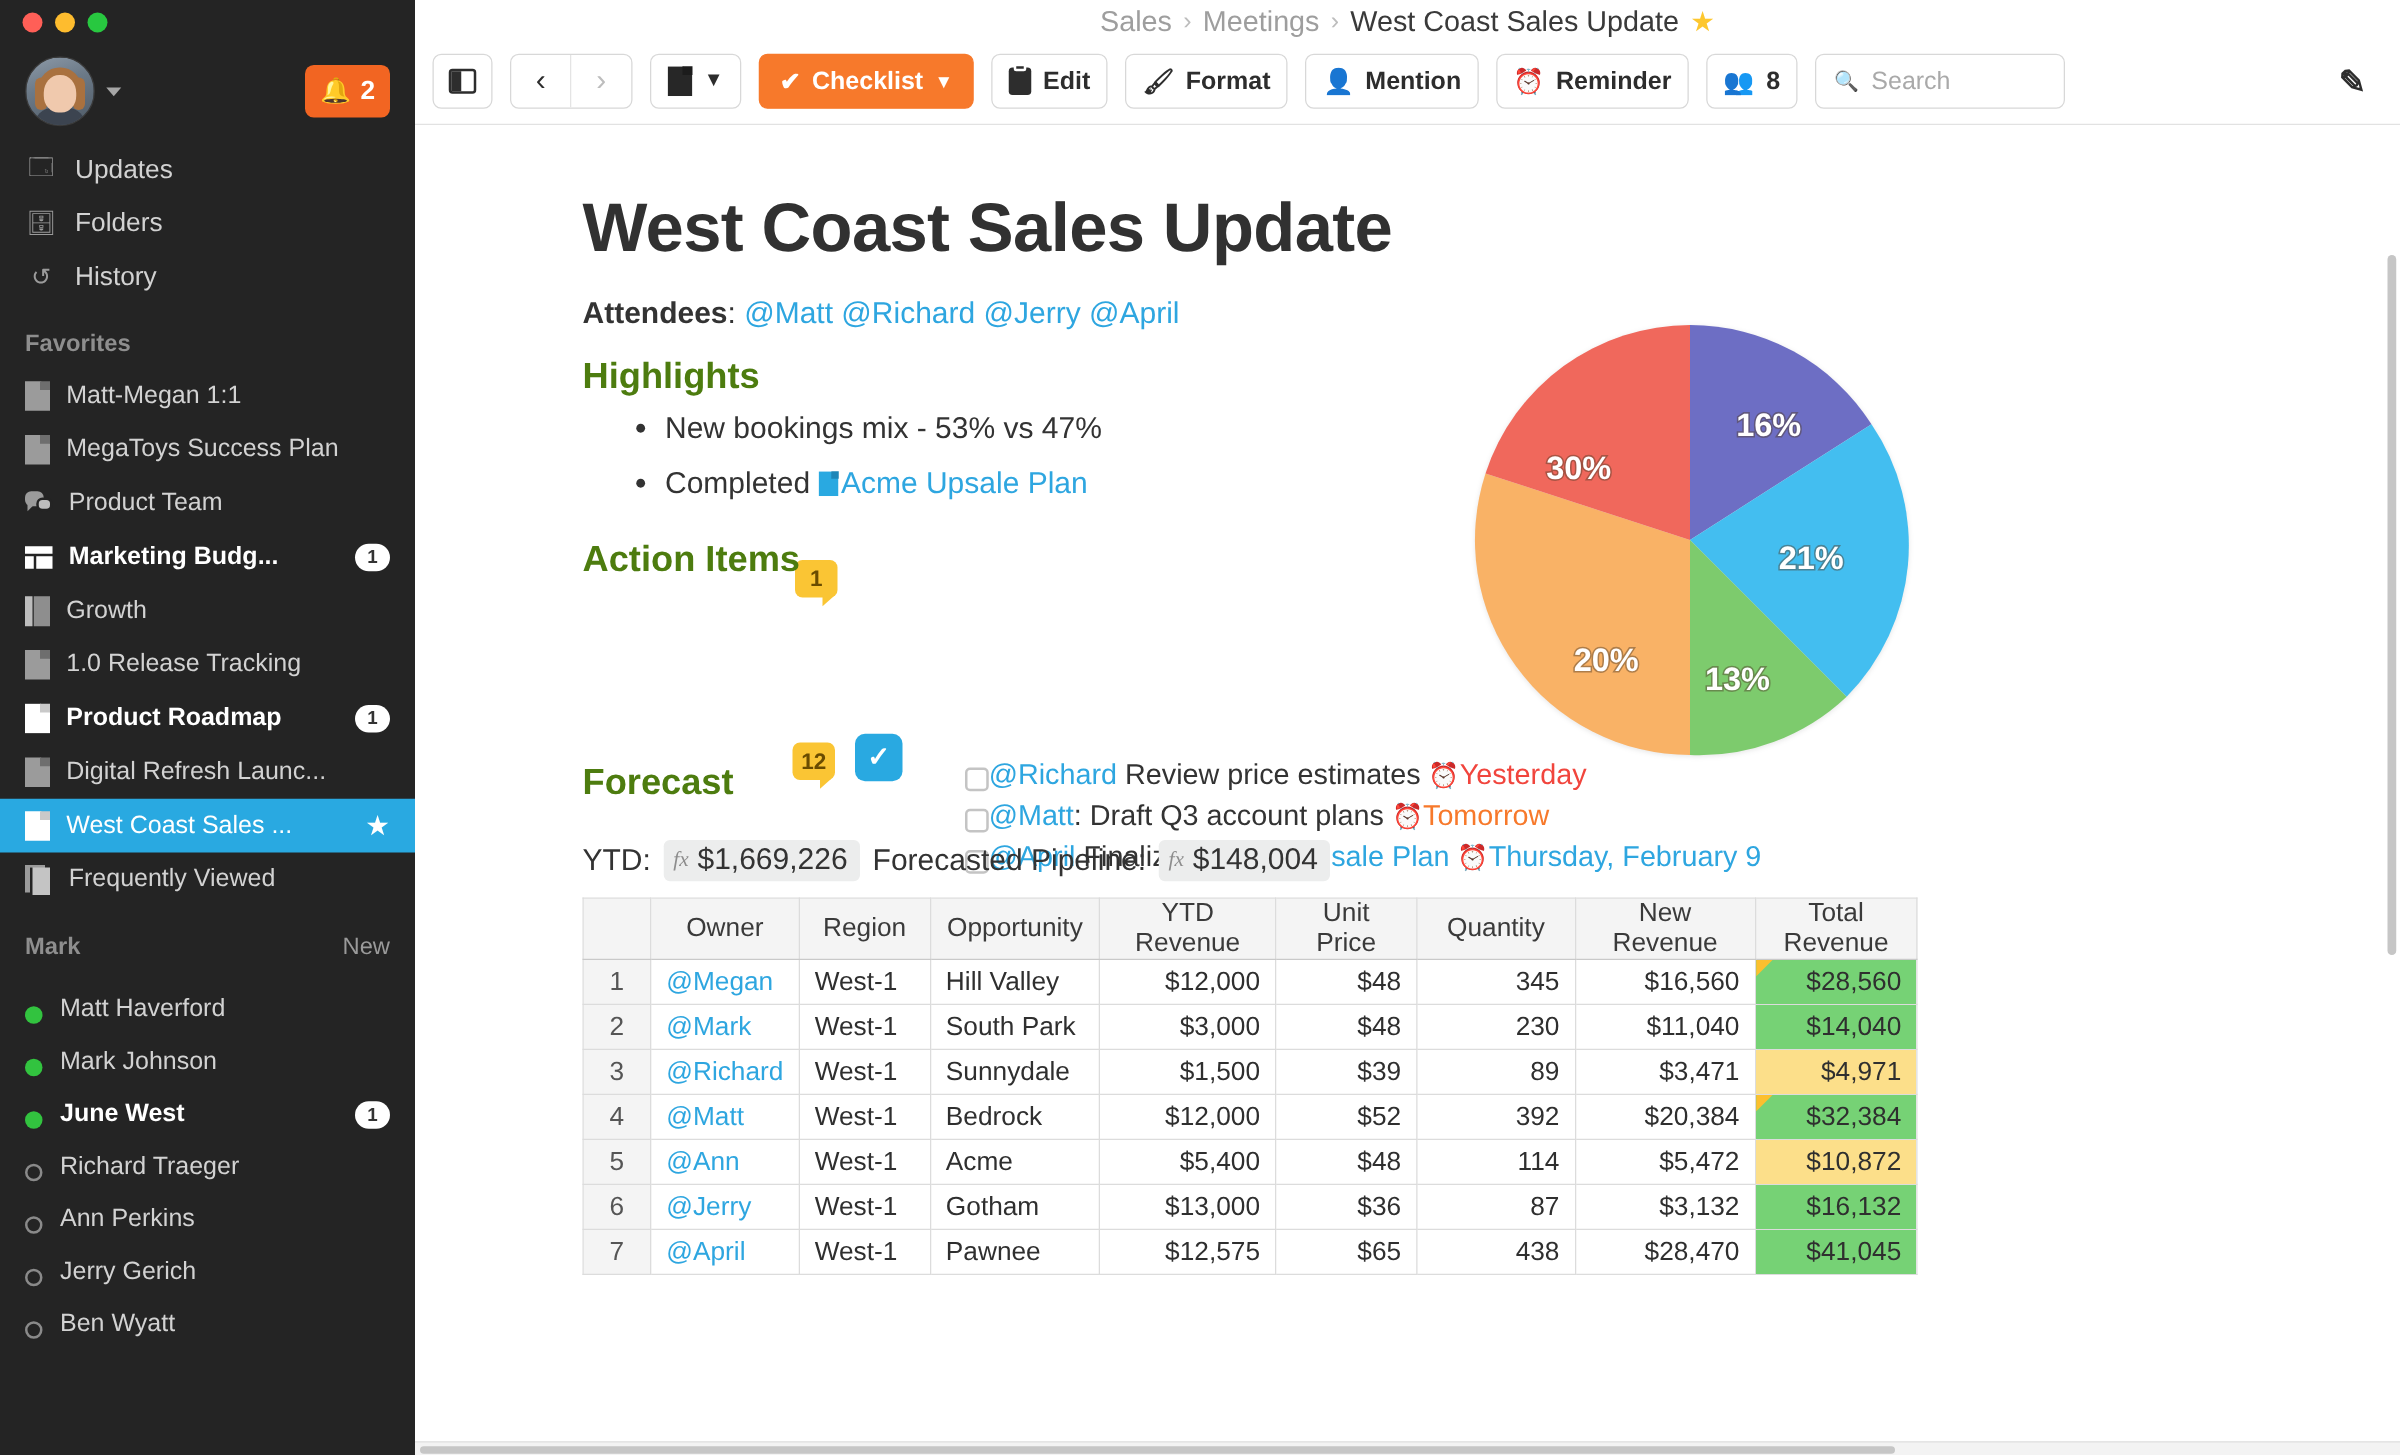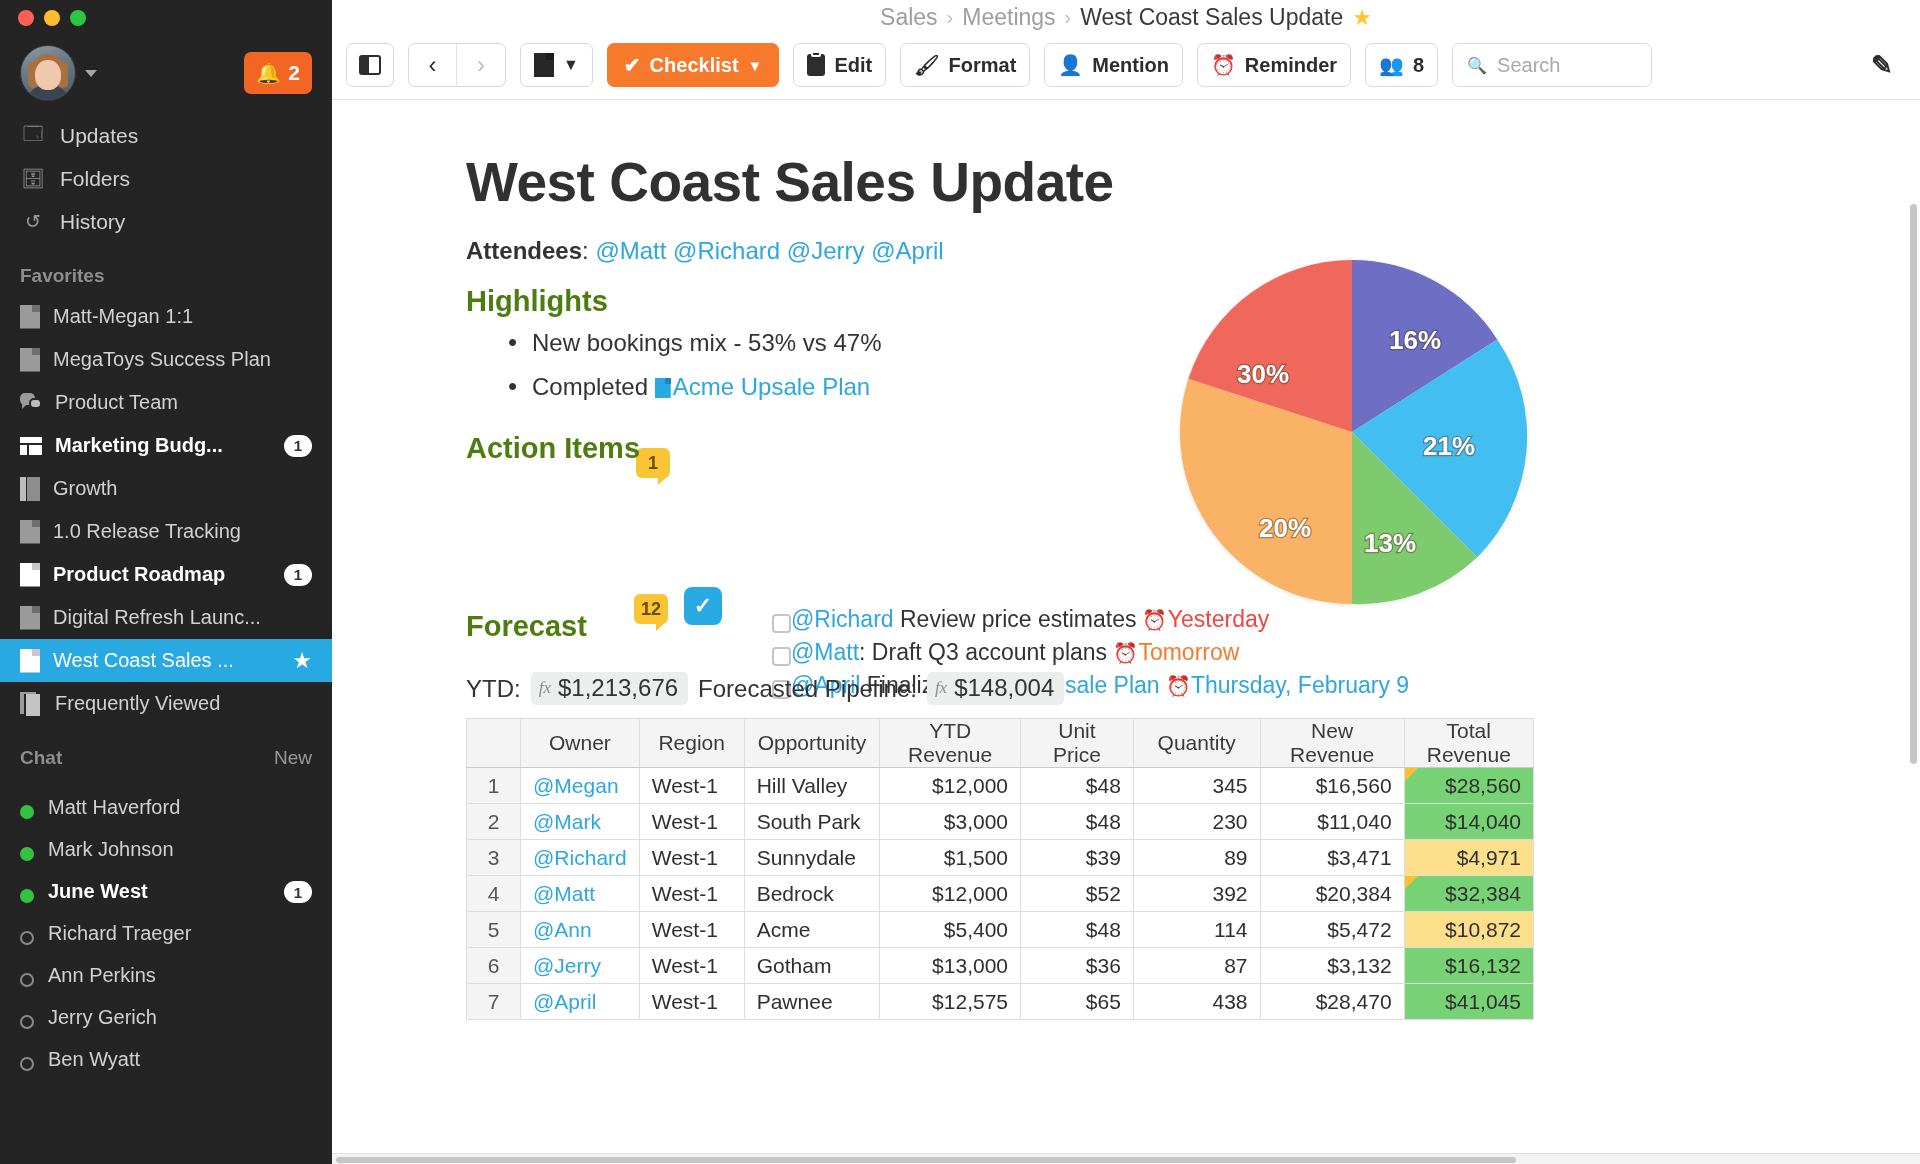--- a/index.html
+++ b/index.html
@@ -377,21 +377,21 @@
       <div class="fav-item">
         <span class="stack-ic">
             <span class="s1"></span>
             <span class="s2"></span>
           </span>
         <span class="label">Frequently Viewed</span>
       </div>
     </div>
 
     <div class="section-label">
-      <span>Chat</span>
+      <span>Mark</span>
       <span class="new">New</span>
     </div>
 
     <div>
       <div class="chat-item">
         <span class="dot online"></span>
         <span>Matt Haverford</span>
       </div>
       <div class="chat-item">
         <span class="dot online"></span>
@@ -524,21 +524,21 @@
           <span><span class="mention">@April</span><span> Finalize </span><span class="dl-ic"></span><span class="mention">Acme Upsale Plan</span><span> </span><span class="alarm">⏰</span><span class="due-blue">Thursday, February 9</span></span>
         </div>
       </div>
 
       <div class="h2" id="h-forecast">Forecast</div>
 
       <div class="formula-line">
         <span>YTD:</span>
         <span class="fx-pill">
           <span class="fx">fx</span>
-          <span>$1,213,676</span>
+          <span>$1,669,226</span>
         </span>
         <span>Forecasted Pipeline:</span>
         <span class="fx-pill">
           <span class="fx">fx</span>
           <span>$148,004</span>
         </span>
       </div>
 
       <div id="pie-wrap">
         <svg width="360" height="360" viewBox="0 0 360 360">

